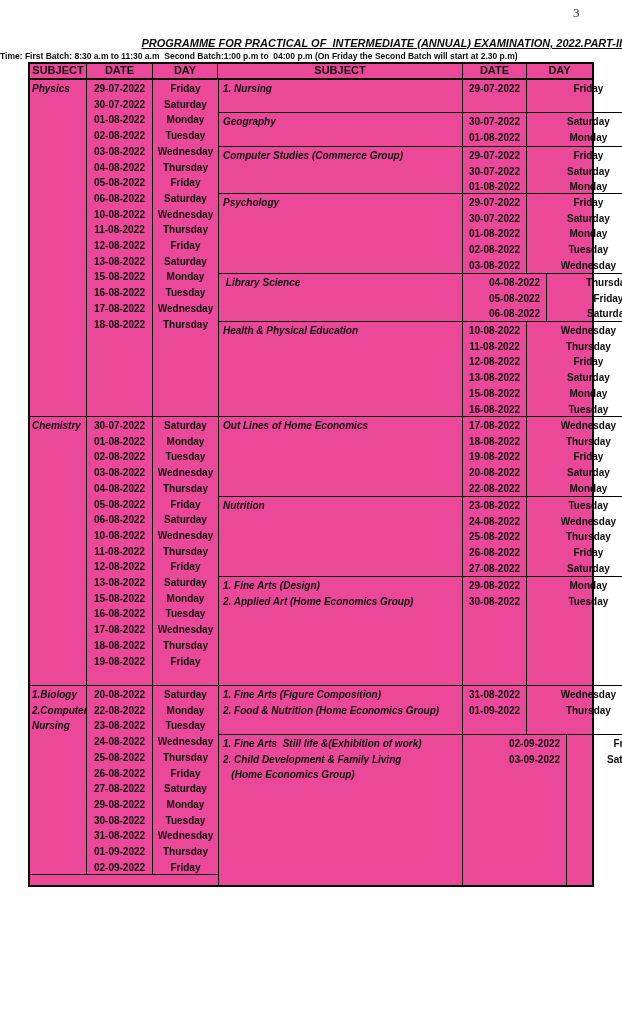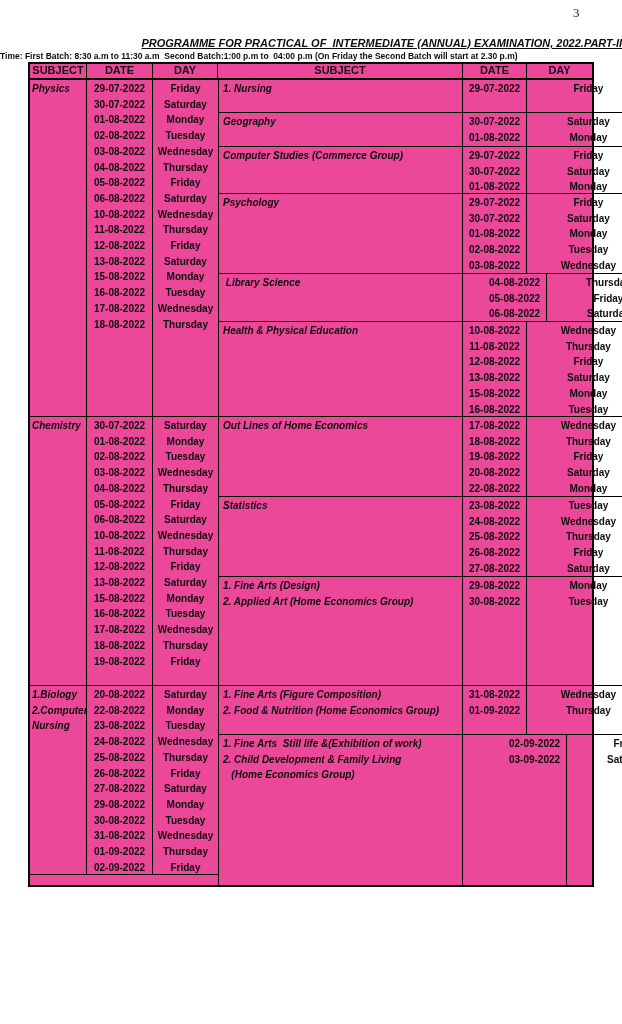--- a/index.html
+++ b/index.html
@@ -358,21 +358,21 @@
             <div class="cell daycol">
               <div class="row">Wednesday</div>
               <div class="row">Thursday</div>
               <div class="row">Friday</div>
               <div class="row">Saturday</div>
               <div class="row">Monday</div>
             </div>
           </div>
           <div class="section" style="height: 80px;">
             <div class="cell subject">
-              <div class="subject-line">Statistics</div>
+              <div class="subject-line">Nutrition</div>
             </div>
             <div class="cell datecol">
               <div class="row">23-08-2022</div>
               <div class="row">24-08-2022</div>
               <div class="row">25-08-2022</div>
               <div class="row">26-08-2022</div>
               <div class="row">27-08-2022</div>
             </div>
             <div class="cell daycol">
               <div class="row">Tuesday</div>

